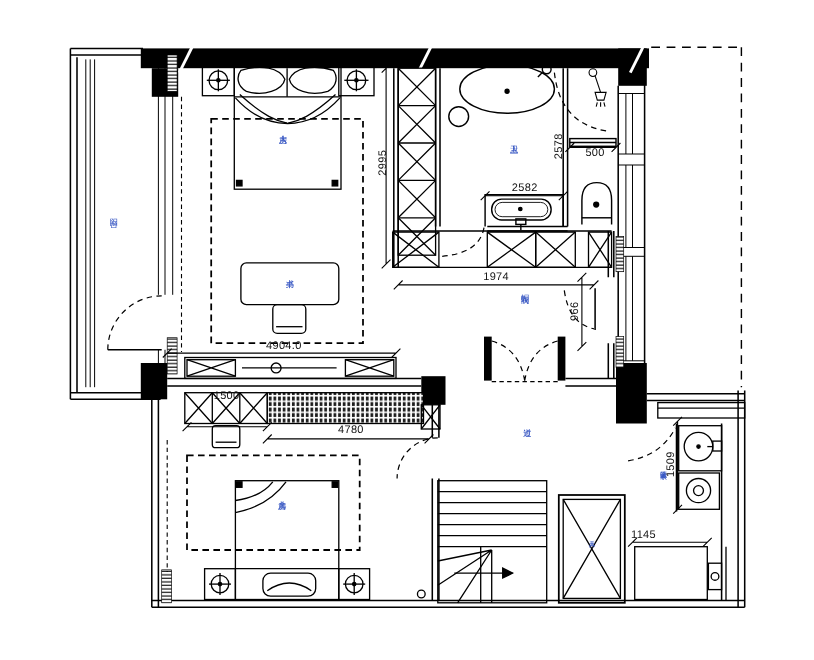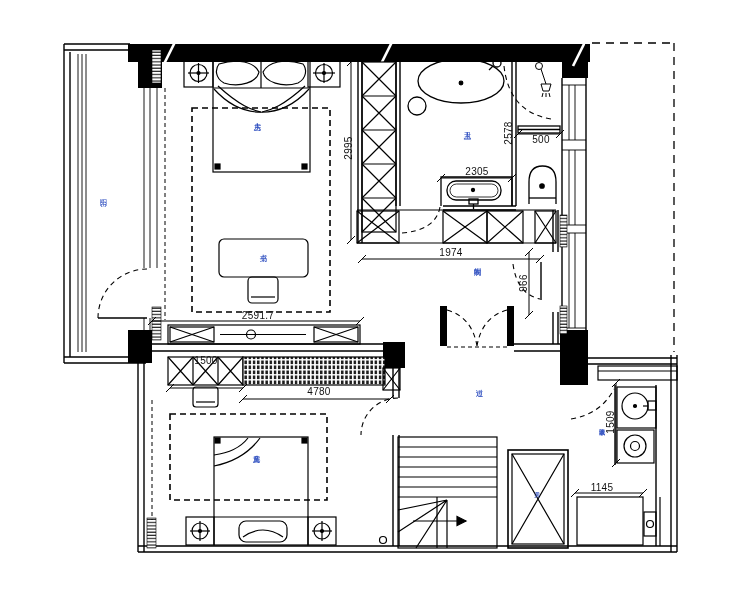--- a/index.html
+++ b/index.html
@@ -295,25 +295,25 @@
 <div class="rlabel" style="left:103px;top:193px">阳台</div>
 <div class="rlabel" style="left:257px;top:117px">主人房</div>
 <div class="rlabel" style="left:467px;top:126px">主人卫</div>
 <div class="rlabel" style="left:477px;top:262px">衣帽间</div>
 <div class="rlabel" style="left:479px;top:383px">过道</div>
 <div class="rlabel" style="left:256px;top:449px">儿童房</div>
 <div class="rlabel tiny" style="left:602px;top:424px">家政洗衣区</div>
 <div class="rlabel tiny" style="left:537px;top:487px">天井</div>
 <div class="rlabel" style="left:263px;top:248px">书桌</div>
 
-<div class="dim" style="left:258px;top:315px">2591.7</div>
+<div class="dim" style="left:258px;top:315px">4904.0</div>
 <div class="dim" style="left:451px;top:252px">1974</div>
-<div class="dim" style="left:477px;top:171px">2305</div>
+<div class="dim" style="left:477px;top:171px">2582</div>
 <div class="dim" style="left:541px;top:139px">500</div>
 <div class="dim" style="left:206px;top:360px">1500</div>
 <div class="dim" style="left:319px;top:391px">4780</div>
-<div class="dim" style="left:602px;top:487px">1145</div>
+<div class="dim" style="left:585px;top:487px">1145</div>
 <div class="dim v" style="left:348px;top:148px">2995</div>
 <div class="dim v" style="left:508px;top:133px">2578</div>
 <div class="dim v" style="left:523px;top:283px">966</div>
 <div class="dim v" style="left:610px;top:422px">1509</div>
 
 </div>
 
 </body></html>

